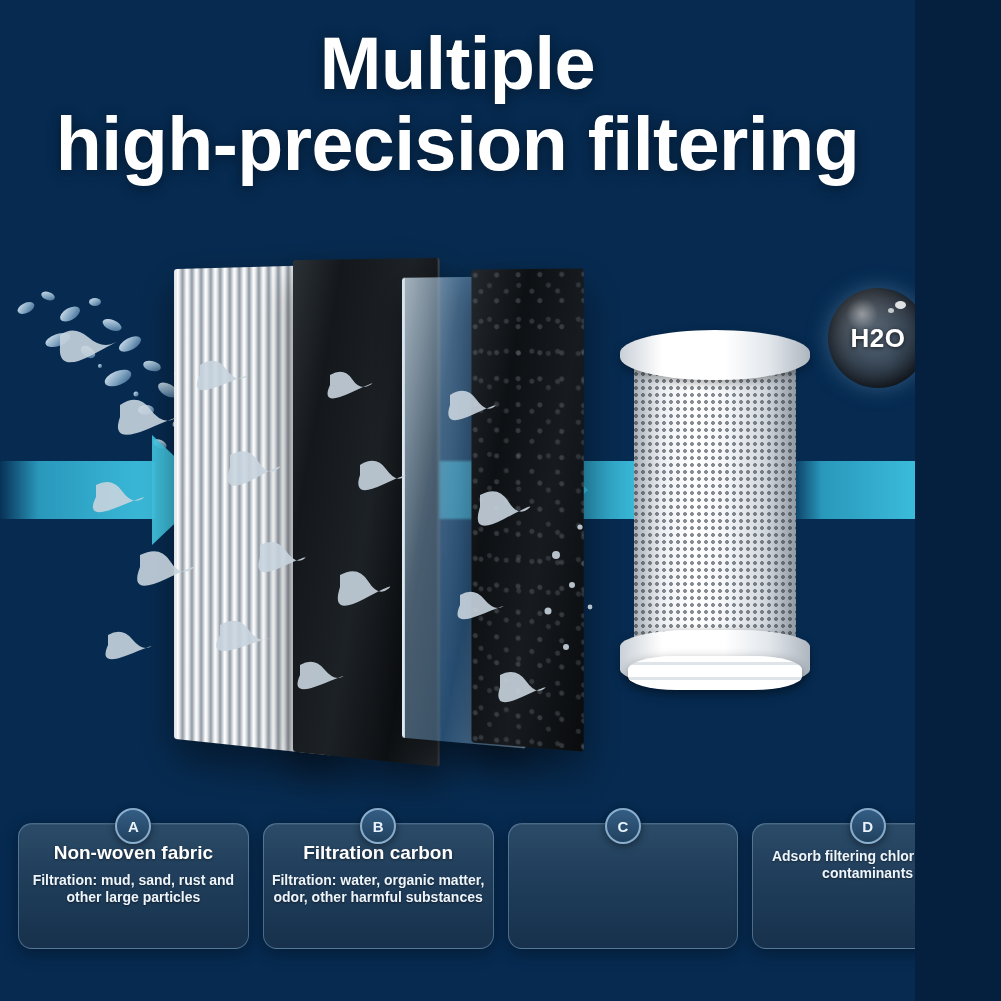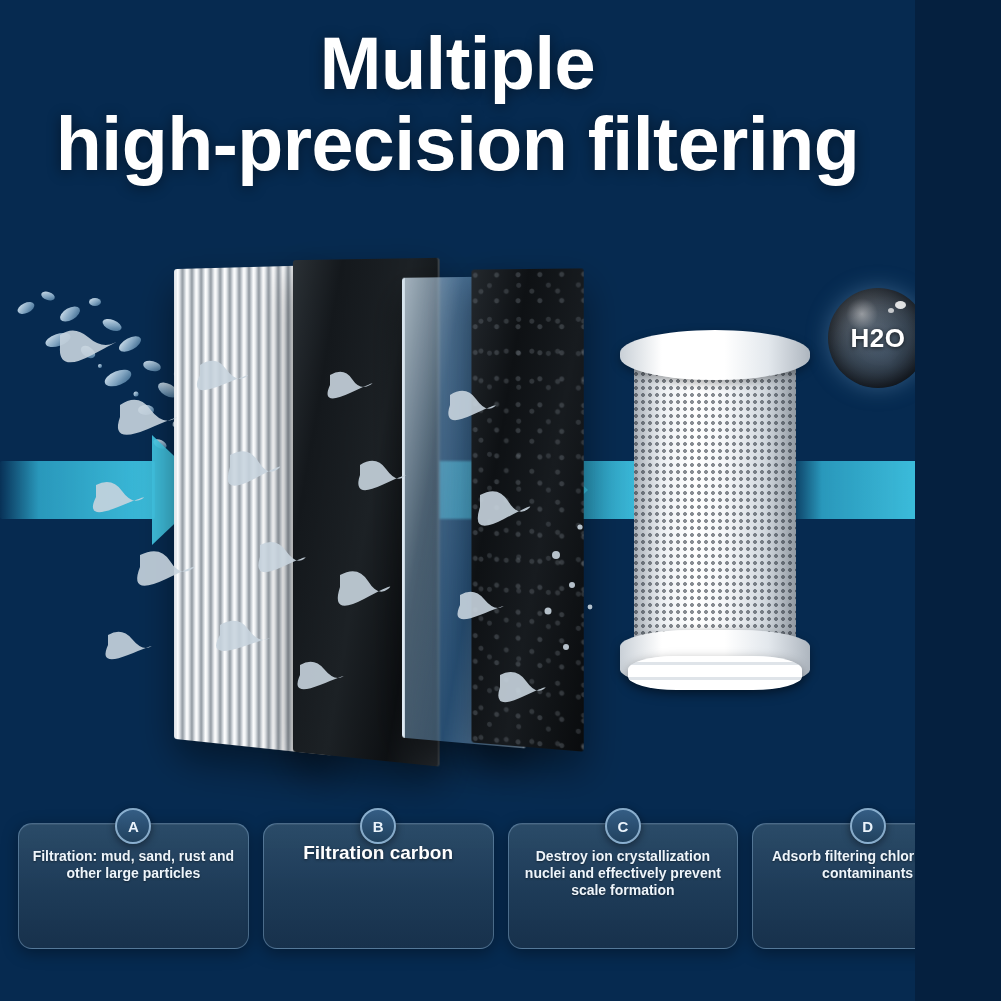--- a/index.html
+++ b/index.html
@@ -275,31 +275,32 @@
   <div class="h2o">
     <span class="h2o-spec"></span>
     <span class="h2o-spec2"></span>
     <span class="h2o-txt">H2O</span>
   </div>
 
   <div class="cards">
 
     <div class="card">
       <div class="badge">A</div>
+      <div class="card-title">Non-woven fabric</div>
       <div class="card-desc">Filtration: mud, sand, rust and other large particles</div>
     </div>
 
     <div class="card">
       <div class="badge">B</div>
       <div class="card-title">Filtration carbon</div>
+      <div class="card-desc">Filtration: water, organic matter, odor, other harmful substances</div>
     </div>
 
     <div class="card">
       <div class="badge">C</div>
-      <div class="card-desc">Destroy ion crystallization nuclei and effectively prevent scale formation</div>
     </div>
 
     <div class="card">
       <div class="badge">D</div>
       <div class="card-desc">Adsorb filtering chlorine and contaminants</div>
     </div>
 
   </div>
 
 </div>

